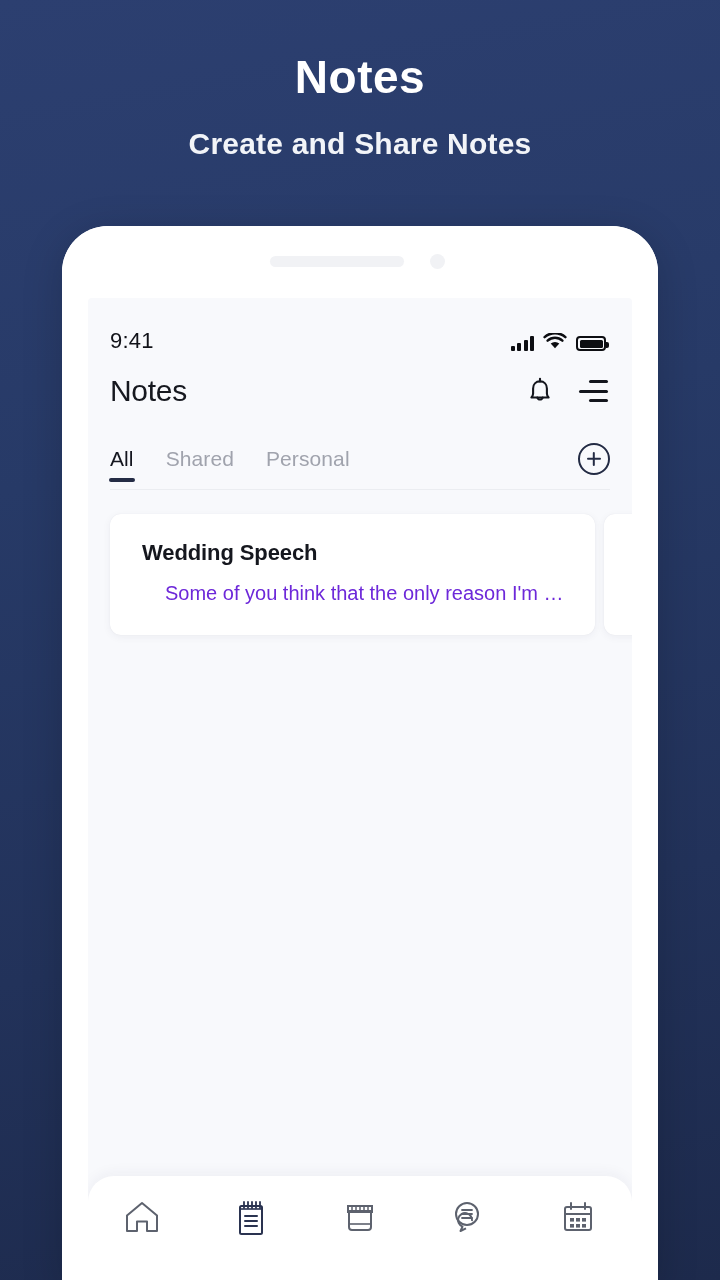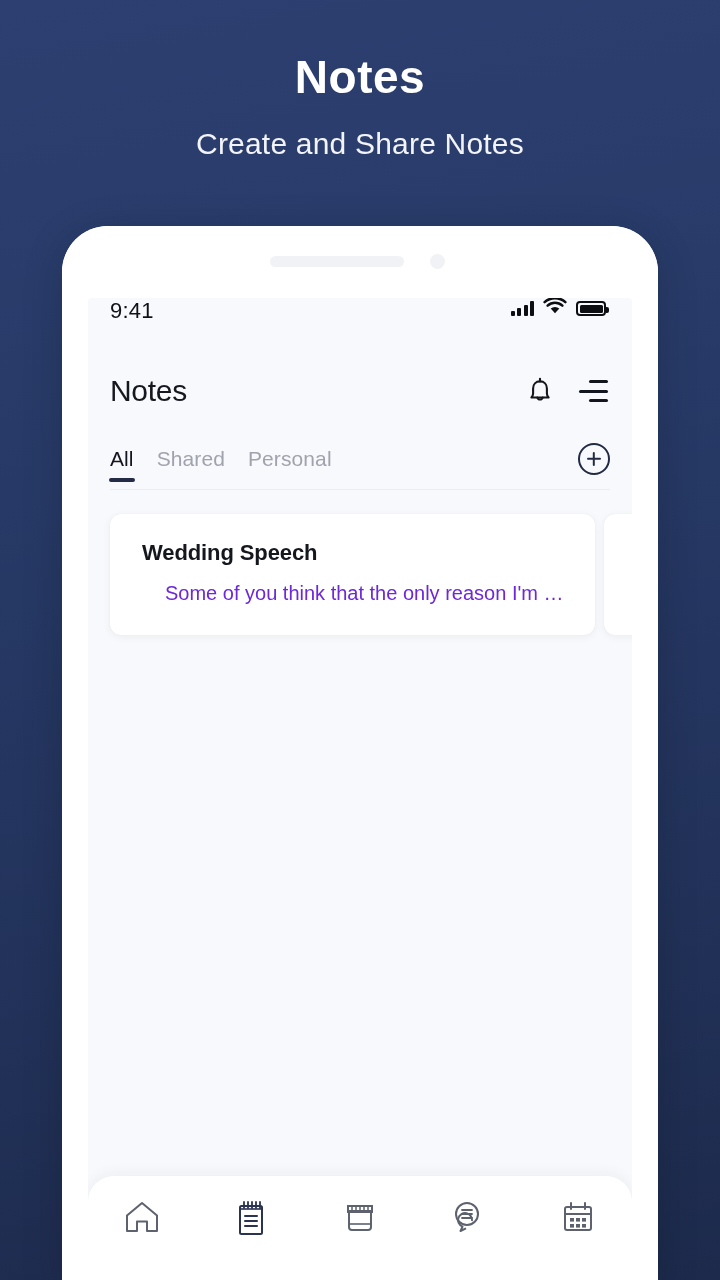--- a/index.html
+++ b/index.html
@@ -21,21 +21,21 @@
   .promo-title {
     color:#ffffff;
     font-size:46px;
     font-weight:bold;
     letter-spacing:0.5px;
     line-height:1.1;
   }
   .promo-sub {
     color:#f2f4f8;
     font-size:30px;
-    font-weight:400;
+    font-weight:700;
     margin-top:24px;
     letter-spacing:0.2px;
   }
 
   
   .phone {
     position:absolute;
     left:62px; top:226px;
     width:596px; height:1060px;
     background:#ffffff;
@@ -69,21 +69,21 @@
     left:26px; top:72px;
     width:544px; height:988px;
     background:#f8f9fc;
     border-radius:4px 4px 0 0;
     overflow:hidden;
   }
 
   
   .statusbar {
     height:56px;
-    display:flex; align-items:flex-start;
+    display:flex; align-items:flex-end;
     justify-content:space-between;
     padding:0 26px 0 22px;
   }
   .status-time {
     font-size:22px;
     font-weight:500;
     color:#111218;
     letter-spacing:0.2px;
   }
   .status-icons { display:flex; align-items:center; gap:9px; }
@@ -134,21 +134,21 @@
   .tabs-wrap {
     position:relative;
     padding:0 22px;
     height:72px;
   }
   .tabs-row {
     display:flex; align-items:center;
     justify-content:space-between;
     height:62px;
   }
-  .tabs { display:flex; align-items:center; gap:23px; height:100%; }
+  .tabs { display:flex; align-items:center; gap:32px; height:100%; }
   .tab {
     font-size:21px;
     color:#a0a3ad;
     font-weight:400;
     position:relative;
     height:100%;
     display:flex; align-items:center;
     letter-spacing:0.1px;
   }
   .tab.active { color:#14161f; font-weight:500; }

